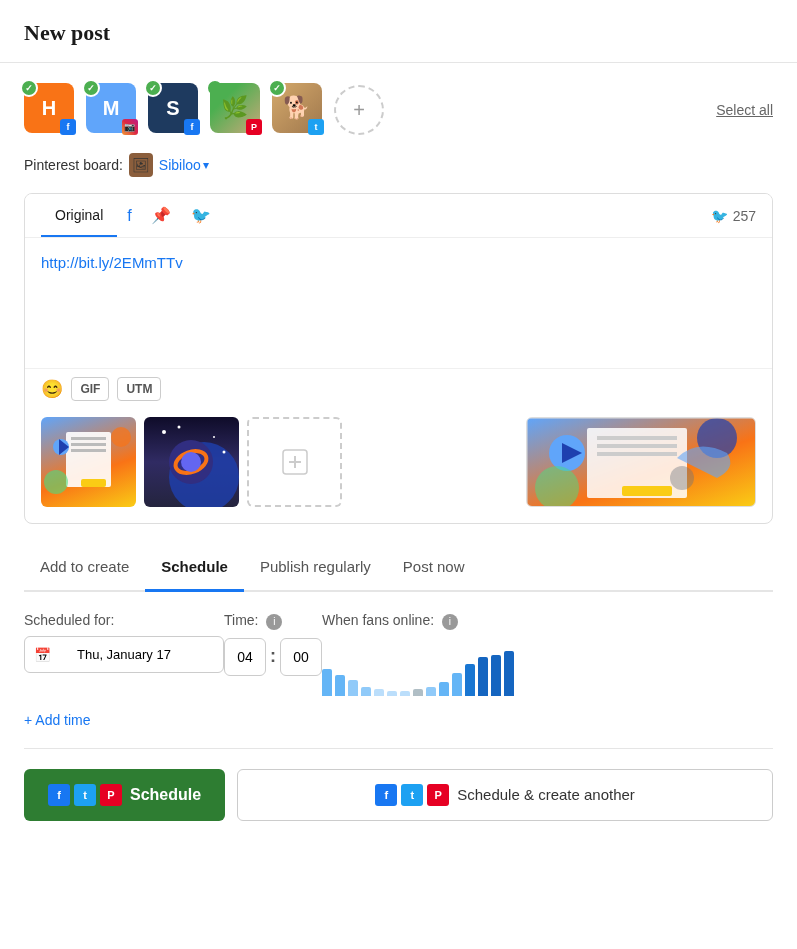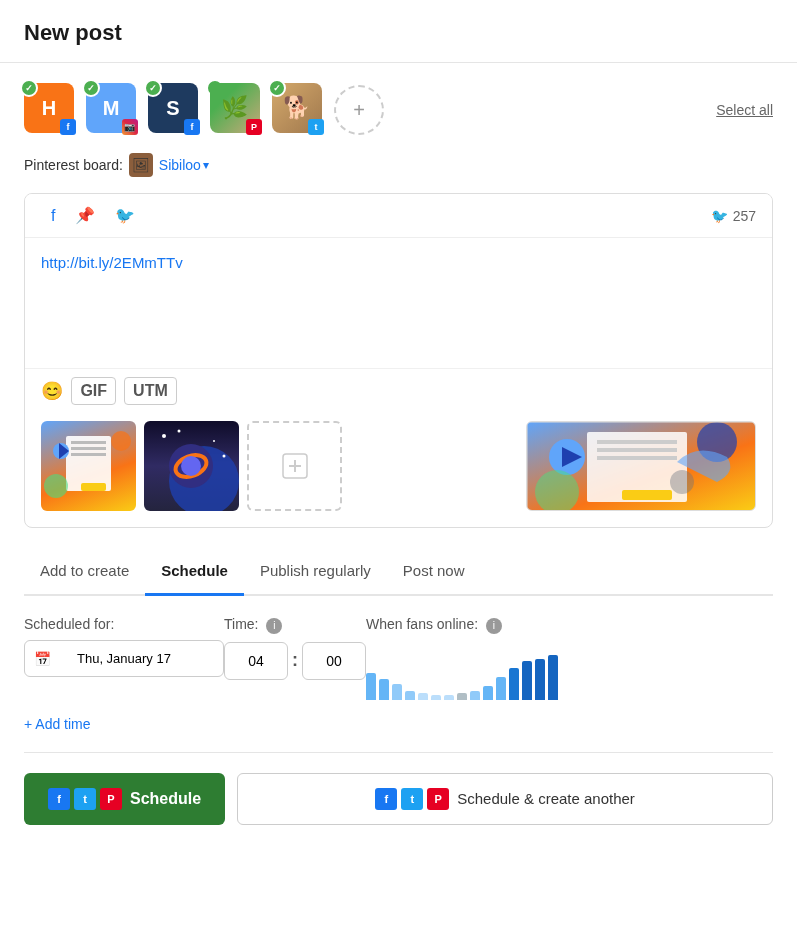--- a/index.html
+++ b/index.html
@@ -1,18 +1,18 @@
 <!DOCTYPE html>
 <html><head>
   <meta charset="utf-8">
   <style>
     * { box-sizing: border-box; margin: 0; padding: 0; }
     body { font-family: -apple-system, BlinkMacSystemFont, 'Segoe UI', sans-serif; background: #fff; width: 797px; min-height: 949px; color: #333; }
 
-    .page-header { padding: 20px 24px 16px; border-bottom: 1px solid #e5e5e5; }
+    .page-header { padding: 20px 24px 16px; border-bottom: 1px solid #e5e5e5; font-family: Liberation Serif, serif; }
     .page-title { font-size: 22px; font-weight: 600; color: #1a1a1a; }
 
     .main-content { padding: 20px 24px; }
 
     
     .accounts-row { display: flex; align-items: center; margin-bottom: 16px; }
     .account-avatar { position: relative; width: 54px; height: 54px; margin-right: 8px; cursor: pointer; }
     .avatar-placeholder { width: 50px; height: 50px; border-radius: 8px; display: flex; align-items: center; justify-content: center; font-weight: 700; font-size: 18px; color: #fff; }
     .check-badge { position: absolute; top: -4px; left: -4px; width: 18px; height: 18px; background: #4caf50; border-radius: 50%; display: flex; align-items: center; justify-content: center; border: 2px solid #fff; }
     .check-badge::after { content: '✓'; color: #fff; font-size: 9px; font-weight: 700; }
@@ -35,21 +35,21 @@
     .editor-tabs { display: flex; align-items: center; border-bottom: 1px solid #eee; padding: 0 16px; background: #fff; }
     .editor-tab { padding: 12px 14px; font-size: 14px; cursor: pointer; color: #666; border-bottom: 2px solid transparent; margin-bottom: -1px; }
     .editor-tab.active { color: #1a1a1a; border-bottom: 2px solid #1877f2; font-weight: 500; }
     .editor-tab-icon { padding: 12px 10px; color: #999; cursor: pointer; }
     .char-count { margin-left: auto; color: #666; font-size: 14px; display: flex; align-items: center; gap: 4px; }
 
     .editor-body { padding: 16px; min-height: 130px; }
     .editor-link { color: #1877f2; font-size: 15px; text-decoration: none; cursor: pointer; }
 
     .editor-toolbar { display: flex; align-items: center; gap: 8px; padding: 8px 16px; border-top: 1px solid #f0f0f0; }
-    .toolbar-btn { padding: 4px 8px; border: 1px solid #ccc; border-radius: 4px; font-size: 16px; font-weight: 600; cursor: pointer; background: #fff; color: #555; }
+    .toolbar-btn { padding: 4px 8px; border: 1px solid #ccc; border-radius: 4px; font-size: 12px; font-weight: 600; cursor: pointer; background: #fff; color: #555; }
     .emoji-btn { font-size: 18px; cursor: pointer; background: none; border: none; color: #666; }
 
     
     .image-row { display: flex; gap: 8px; padding: 8px 16px 16px; overflow-x: auto; align-items: stretch; }
     .thumb { width: 95px; height: 90px; border-radius: 6px; overflow: hidden; flex-shrink: 0; cursor: pointer; position: relative; }
     .thumb-add { width: 95px; height: 90px; border-radius: 6px; border: 2px dashed #ccc; display: flex; align-items: center; justify-content: center; color: #999; font-size: 22px; cursor: pointer; flex-shrink: 0; }
     .thumb-large { width: 230px; height: 90px; border-radius: 6px; overflow: hidden; flex-shrink: 0; cursor: pointer; border: 1px solid #ddd; }
 
     
     .schedule-tabs { display: flex; border-bottom: 2px solid #e5e5e5; margin-bottom: 20px; }
@@ -58,21 +58,21 @@
 
     
     .schedule-form { margin-bottom: 20px; }
     .form-row { display: flex; align-items: flex-start; }
     .form-group { display: flex; flex-direction: column; gap: 8px; }
     .form-label { font-size: 14px; color: #555; font-weight: 500; }
     .date-input-wrap { position: relative; }
     .date-input { border: 1px solid #ccc; border-radius: 6px; padding: 10px 12px 10px 52px; font-size: 13px; width: 200px; cursor: pointer; background: #fff; }
     .cal-icon { position: absolute; left: 10px; top: 50%; transform: translateY(-50%); color: #666; font-size: 14px; }
     .time-group { display: flex; align-items: center; gap: 4px; }
-    .time-input { border: 1px solid #ccc; border-radius: 6px; padding: 10px 8px; font-size: 14px; width: 64px; text-align: center; background: #fff; }
+    .time-input { border: 1px solid #ccc; border-radius: 6px; padding: 10px 8px; font-size: 14px; width: 42px; text-align: center; background: #fff; }
     .time-sep { font-size: 18px; color: #555; font-weight: 600; }
     .info-icon { width: 16px; height: 16px; border-radius: 50%; background: #999; color: #fff; font-size: 10px; display: inline-flex; align-items: center; justify-content: center; cursor: pointer; margin-left: 4px; }
     .fans-online { flex: 1; min-width: 200px; }
     .fans-label { font-size: 14px; color: #555; margin-bottom: 8px; }
 
     
     .bar-chart { display: flex; align-items: flex-end; gap: 3px; height: 50px; }
     .bar { border-radius: 2px 2px 0 0; min-width: 6px; }
 
     .add-time-btn { color: #1877f2; font-size: 14px; cursor: pointer; margin-top: 16px; display: flex; align-items: center; gap: 4px; font-weight: 500; }
@@ -157,20 +157,21 @@
     <span>Pinterest board:</span>
     <div class="board-avatar">
       <span style="font-size:14px;">🖼</span>
     </div>
     <span class="board-name">Sibiloo</span>
     <span class="dropdown-arrow">▾</span>
   </div>
 
   <div class="post-editor">
     <div class="editor-tabs">
+      <div class="editor-tab active">Original</div>
       <div class="editor-tab-icon" style="color:#1877f2;">f</div>
       <div class="editor-tab-icon" style="color:#e60023;">📌</div>
       <div class="editor-tab-icon" style="color:#1da1f2;">🐦</div>
       <div class="char-count">
         <span style="color:#1da1f2;">🐦</span>
         <span>257</span>
       </div>
     </div>
     <div class="editor-body">
       <a class="editor-link">http://bit.ly/2EMmTTv</a>

